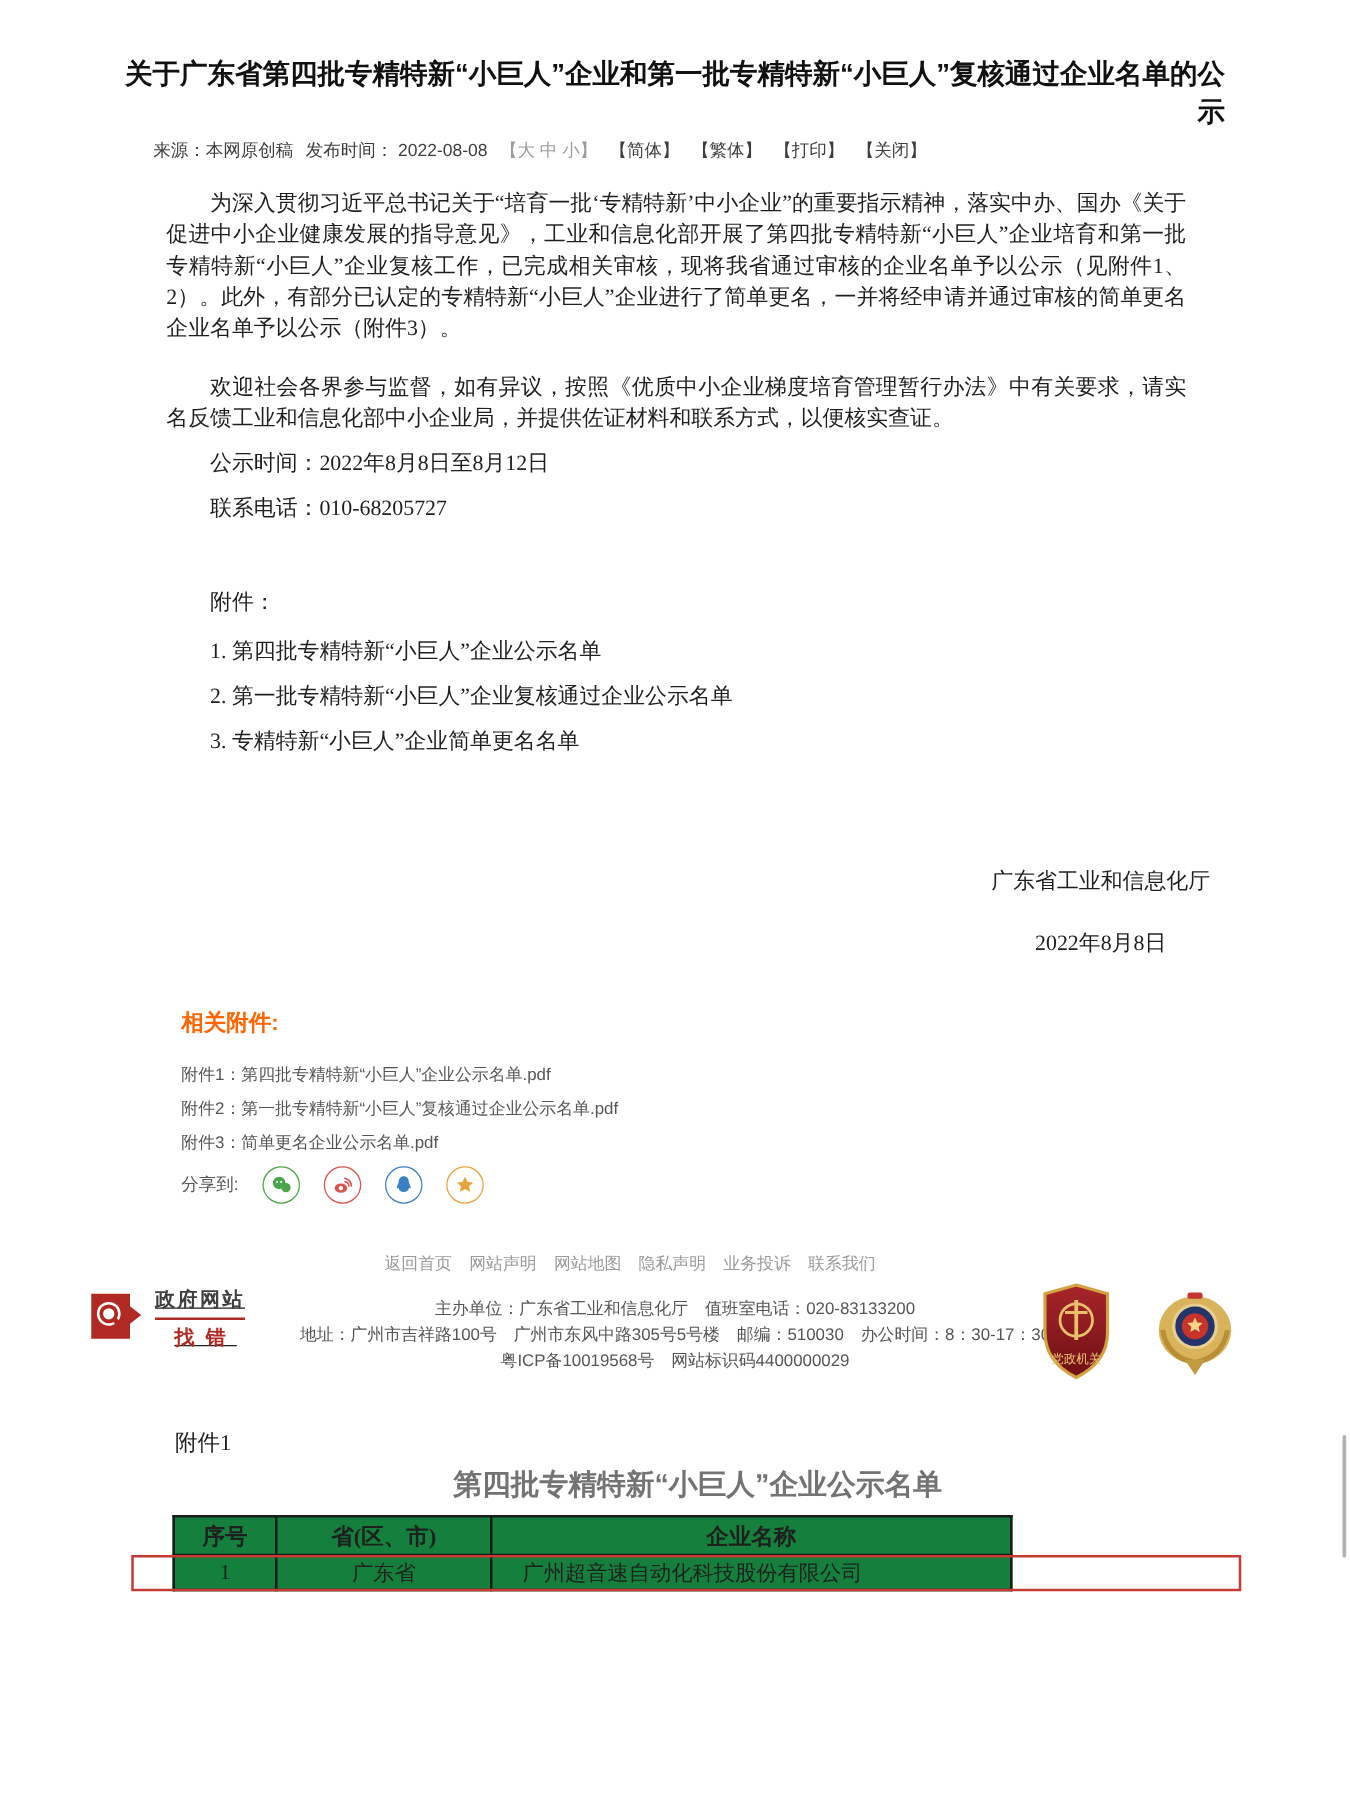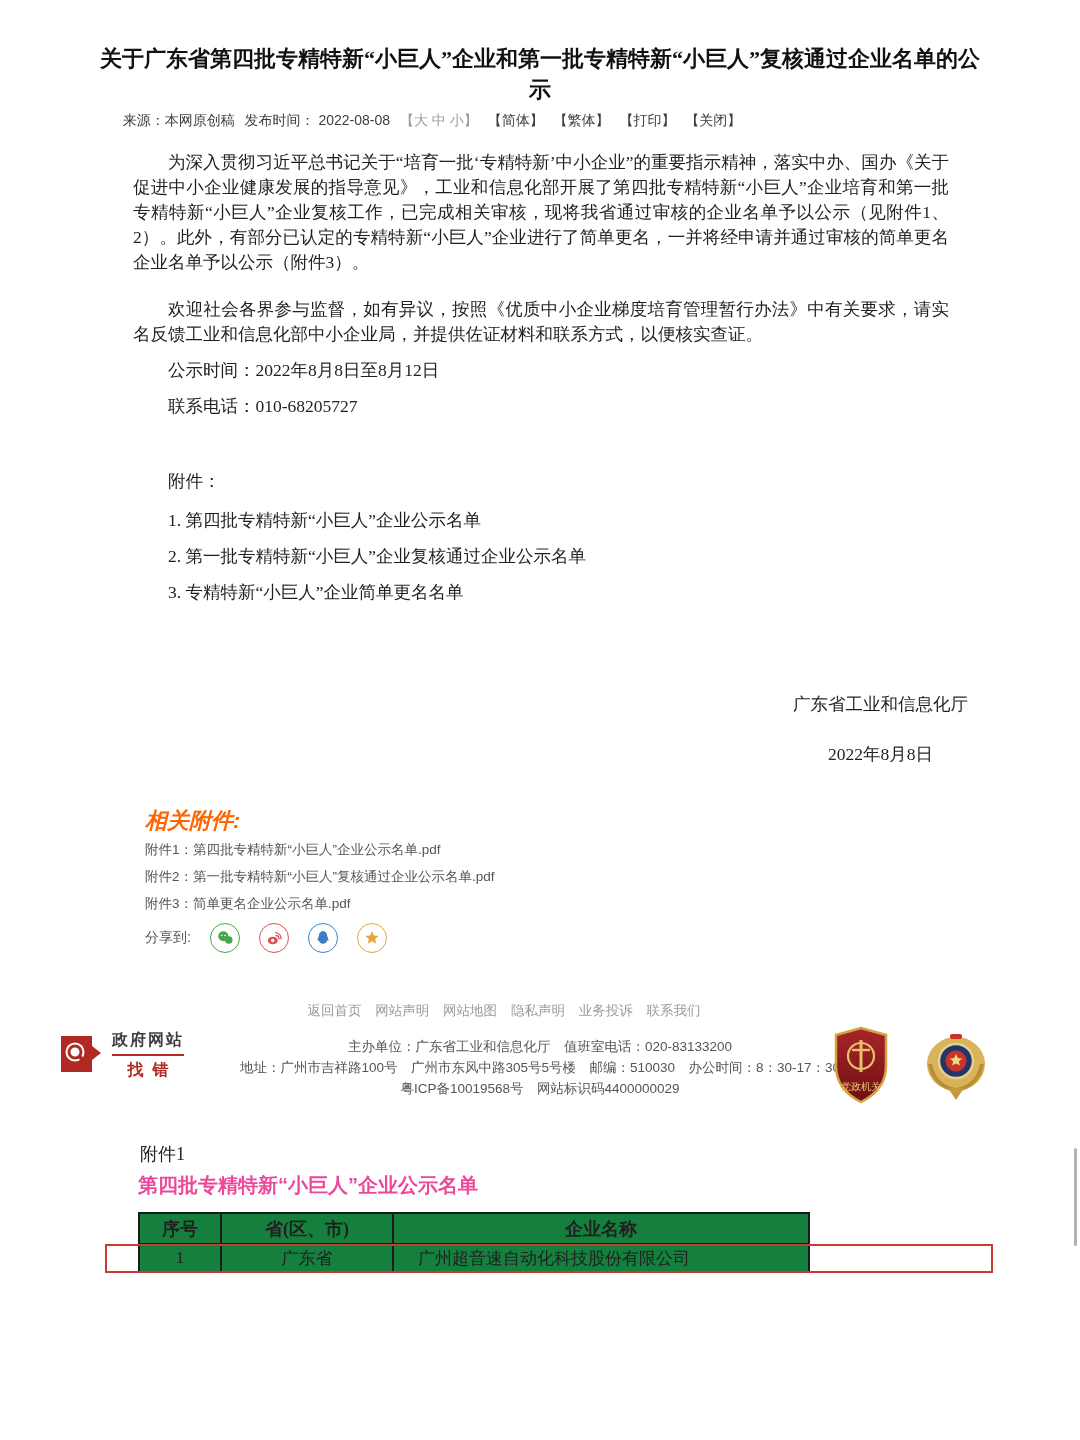--- a/index.html
+++ b/index.html
@@ -3,58 +3,58 @@
 <meta charset="utf-8">
 <style>
   html,body{margin:0;padding:0;}
   body{
     width:1080px;height:1440px;position:relative;background:#ffffff;
     font-family:"Liberation Serif", serif;color:#1f1f1f;overflow:hidden;
   }
   .abs{position:absolute;}
   
   .doc-title{
-    top:28px;left:100px;width:880px;text-align:center;
-    font-family:Liberation Serif, serif;font-weight:bold;
+    top:28px;left:100px;width:880px;text-align:right;
+    font-family:Liberation Sans, sans-serif;font-weight:bold;
     font-size:22px;line-height:31px;color:#111;
   }
   .meta{
     top:112px;left:0;width:864px;text-align:center;
     font-family:"Liberation Sans", sans-serif;font-size:14px;color:#3d3d3d;
   }
   .meta span{margin:0 3px;}
   .meta .dim{color:#9b9b9b;}
   .meta .btn{cursor:pointer;}
   
   .bodytext{top:150px;left:133px;width:816px;font-size:17.5px;line-height:25px;text-align:justify;}
   .bodytext p{margin:0 0 11px 0;text-indent:2em;}
   .bodytext p.p1{margin-bottom:22px;}
   .bodytext p.attlabel{margin-top:50px;margin-bottom:14px;}
   .signature{top:692px;right:112px;text-align:center;font-size:17.5px;line-height:25px;}
   .signature .date{margin-top:25px;}
   
   .related{top:806px;left:145px;font-family:"Liberation Sans", sans-serif;}
-  .related .rel-head{margin:0 0 0 0;font-size:22px;font-weight:bold;font-style:italic;}
+  .related .rel-head{margin:0 0 16px 0;font-size:18px;font-weight:bold;}
   .related .file-line{font-size:13.5px;color:#555;line-height:27px;cursor:pointer;}
   .share-row{margin-top:6px;display:flex;align-items:center;gap:19px;font-size:14px;color:#555;}
   .share-icon{width:30px;height:30px;border-radius:50%;border:1.5px solid;display:flex;align-items:center;justify-content:center;box-sizing:border-box;cursor:pointer;background:#fff;}
   .share-icon svg{display:block;}
   
   .footlinks{top:1002px;left:0;width:1008px;text-align:center;font-family:"Liberation Sans", sans-serif;font-size:13.5px;color:#9a9a9a;}
   .footlinks span{margin:0 5px;cursor:pointer;}
   .footinfo{top:1036px;left:0;width:1080px;text-align:center;font-family:"Liberation Sans", sans-serif;font-size:13.5px;color:#555;line-height:21px;}
-  .gov-badge{left:56px;top:1030px;display:flex;align-items:center;gap:8px;cursor:pointer;}
+  .gov-badge{left:68px;top:1030px;display:flex;align-items:flex-start;gap:8px;cursor:pointer;text-decoration:underline;}
   .gov-badge .texts{font-family:"Liberation Sans", sans-serif;text-align:center;}
   .gov-badge .t1{font-size:16px;font-weight:bold;color:#3f3f3f;letter-spacing:2px;border-bottom:2px solid #b02a23;padding-bottom:3px;}
   .gov-badge .t2{font-size:16px;font-weight:bold;color:#b02a23;letter-spacing:9px;margin-top:4px;text-indent:9px;}
   .badge-shield{left:832px;top:1026px;}
   .badge-police{left:924px;top:1028px;}
   
   .attach1-label{left:140px;top:1142px;font-size:18px;color:#222;}
-  .tbl-title{left:138px;top:1172px;width:840px;font-family:"Liberation Sans", sans-serif;font-weight:bold;font-size:20px;color:#ec4899;}
+  .tbl-title{left:138px;top:1172px;width:840px;text-align:center;font-family:"Liberation Sans", sans-serif;font-weight:bold;font-size:23px;color:#737373;}
   table.preview{position:absolute;left:138px;top:1212px;width:672px;border-collapse:collapse;background:#15803d;}
   table.preview th,table.preview td{border:2px solid #1b1b1b;text-align:center;padding:0;}
   table.preview th{height:29px;font-size:18px;font-weight:bold;font-family:"Liberation Serif", serif;}
   table.preview td{height:26px;font-size:17px;}
   table.preview td.company{text-align:left;padding-left:24px;}
   .redbox{left:105px;top:1244px;width:884px;height:25px;border:2px solid #c63c35;background:transparent;}
   .scroll-thumb{left:1074px;top:1148px;width:3px;height:98px;background:#b3b3b3;border-radius:2px;cursor:pointer;}
 </style>
 </head>
 <body>

